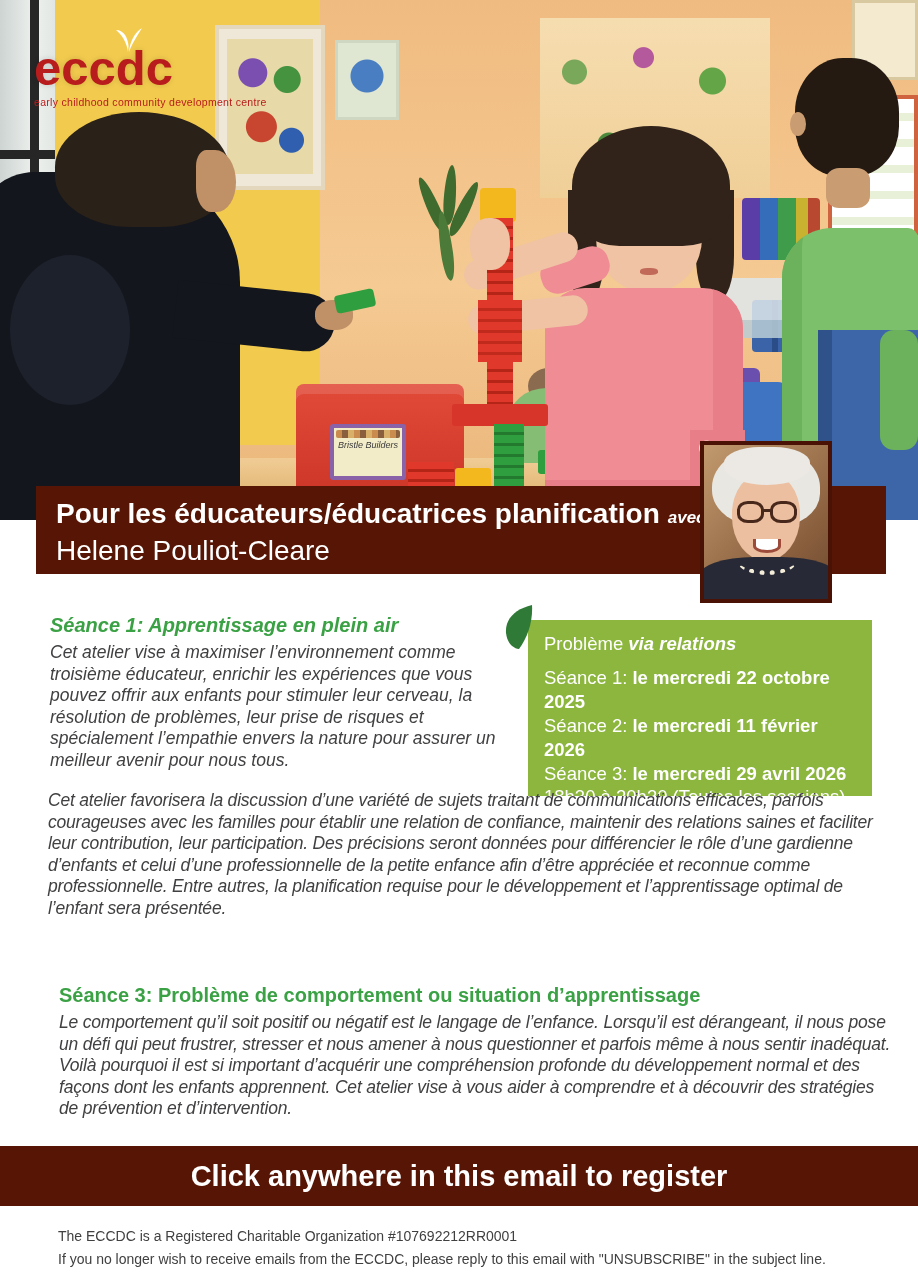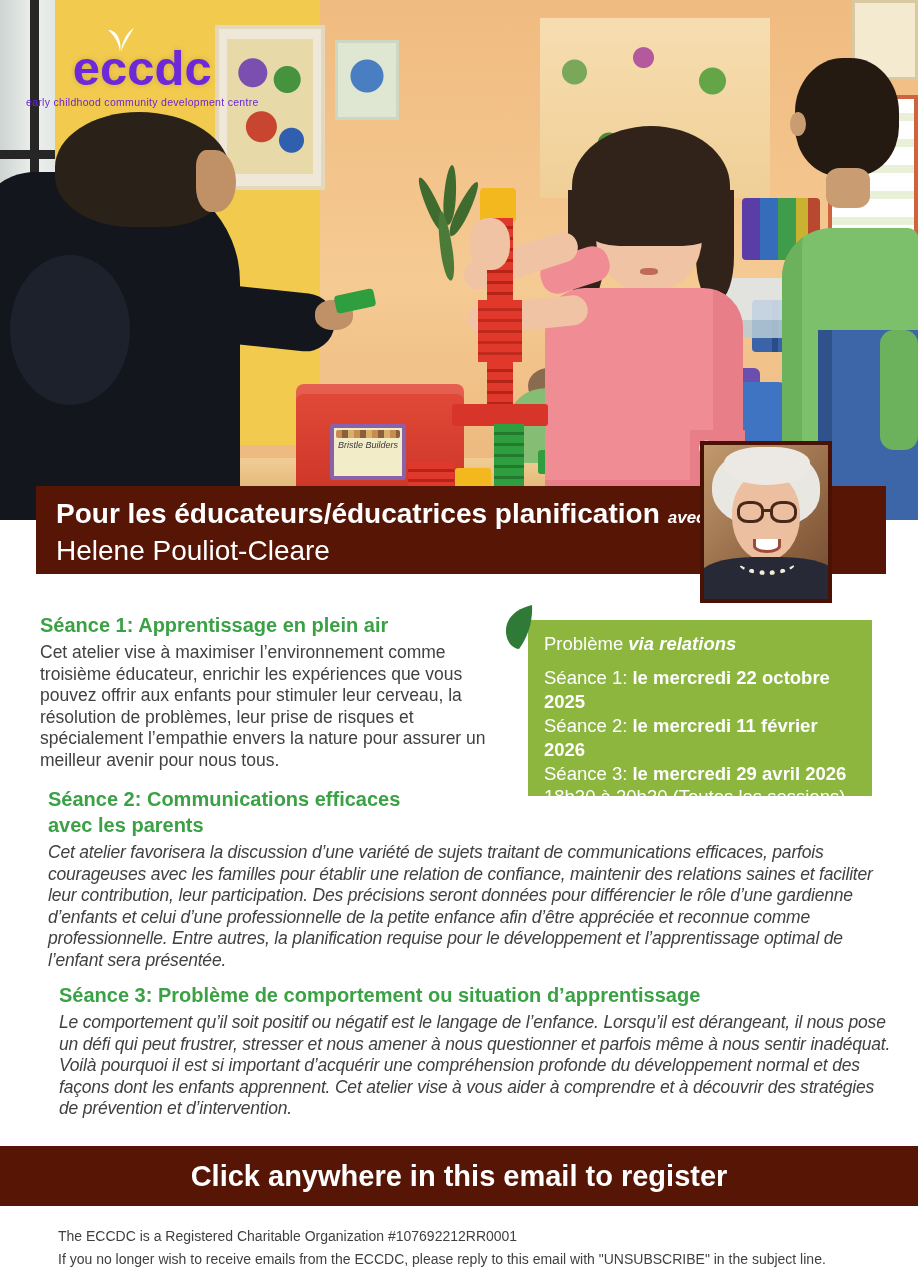--- a/index.html
+++ b/index.html
@@ -126,21 +126,21 @@
   .ph-rboy-shirt{left:782px;top:228px;width:136px;height:292px;background:#7cc06c;border-radius:50px 10px 0 0;
       box-shadow:inset 20px -30px 0 #6cb15c;}
   .ph-rboy-head{left:795px;top:58px;width:104px;height:118px;background:#241a12;border-radius:46% 46% 42% 42%;}
   .ph-rboy-neck{left:826px;top:168px;width:44px;height:40px;background:#c99c72;border-radius:30%;}
   .ph-rboy-ear{left:790px;top:112px;width:16px;height:24px;background:#c99c72;border-radius:50%;}
   .ph-rboy-arm{left:880px;top:330px;width:38px;height:120px;background:#6cb15c;border-radius:14px;}
   .ph-rboy-jeans{left:818px;top:330px;width:100px;height:190px;background:#3d66a8;
       box-shadow:inset 14px 0 0 #30528a;}
 
   
-  .logo{left:26px;top:44px;color:#6d28d9;z-index:4;text-align:center;}
+  .logo{left:34px;top:44px;color:#b91c1c;z-index:4;}
   .logo-name{font-size:49px;font-weight:bold;letter-spacing:0;line-height:1;
       text-shadow:0 0 6px rgba(0,0,0,.15);}
   .logo-tagline{font-size:10.5px;letter-spacing:.3px;margin-top:3px;white-space:nowrap;}
   .logo-sprout{position:absolute;left:82px;top:-16px;}
 
   
   .title-banner{left:36px;top:486px;width:850px;height:88px;background:var(--brand-brown);
       color:#fff;padding:12px 0 0 20px;z-index:3;}
   .title-line1{font-size:28px;font-weight:bold;line-height:32px;}
   .title-avec{font-size:17px;font-style:italic;font-weight:bold;margin-left:8px;}
@@ -156,21 +156,21 @@
   .pp-glass-l{left:33px;top:56px;width:27px;height:22px;border:3px solid #49281c;border-radius:40%;}
   .pp-glass-r{left:66px;top:56px;width:27px;height:22px;border:3px solid #49281c;border-radius:40%;}
   .pp-bridge{left:58px;top:64px;width:10px;height:3px;background:#49281c;}
   .pp-smile{left:49px;top:94px;width:28px;height:14px;border:3px solid #9c4a3a;border-top:none;border-radius:0 0 50% 50%;background:#fff;}
   .pp-top{left:-6px;top:112px;width:140px;height:50px;background:#272a36;border-radius:40% 40% 0 0;}
   .pp-necklace{left:34px;top:104px;width:58px;height:26px;border:0;border-bottom:5px dotted #f2ecd8;border-radius:50%;}
 
   
   .session-heading{color:var(--heading-green);font-size:20px;font-weight:bold;line-height:26px;}
   .session-body{color:var(--body-text);font-size:17.5px;line-height:21.5px;margin-top:4px;}
-  .s1{left:40px;top:612px;width:452px;}
+  .s1{left:50px;top:612px;width:452px;font-style:italic;}
   .s2{left:48px;top:786px;width:838px;}
   .s3{left:48px;top:982px;width:838px;margin-left:11px;}
   .s2 .session-body,.s3 .session-body{letter-spacing:-.2px;font-style:italic;}
 
   
   .leaf-icon{left:503px;top:604px;z-index:2;}
   .webinar-box{left:528px;top:620px;width:344px;height:176px;background:var(--box-green);
       color:#fff;padding:13px 10px 0 16px;font-size:18.5px;}
   .webinar-title{margin-bottom:11px;}
   .webinar-title .em{font-weight:bold;font-style:italic;}
@@ -318,24 +318,20 @@
   </div>
   <div class="date-row">
     <span>Séance 3:</span>
     <b>le mercredi 29 avril 2026</b>
   </div>
   <div class="webinar-time">18h30 à 20h30 (Toutes les sessions)</div>
   <div class="webinar-price">$50 toutes les sessions</div>
 </div>
 
 <div class="abs s2">
-  <div class="session-heading">
-    <div>Séance 2: Communications efficaces</div>
-    <div>avec les parents</div>
-  </div>
   <div class="session-body">Cet atelier favorisera la discussion d’une variété de sujets traitant de communications efficaces, parfois courageuses avec les familles pour établir une relation de confiance, maintenir des relations saines et faciliter leur contribution, leur participation. Des précisions seront données pour différencier le rôle d’une gardienne d’enfants et celui d’une professionnelle de la petite enfance afin d’être appréciée et reconnue comme professionnelle. Entre autres, la planification requise pour le développement et l’apprentissage optimal de l’enfant sera présentée.</div>
 </div>
 
 <div class="abs s3">
   <div class="session-heading">Séance 3: Problème de comportement ou situation d’apprentissage</div>
   <div class="session-body">Le comportement qu’il soit positif ou négatif est le langage de l’enfance.  Lorsqu’il est dérangeant, il nous pose un défi qui peut frustrer, stresser et nous amener à nous questionner et parfois même à nous sentir inadéquat. Voilà pourquoi il est si important d’acquérir une compréhension profonde du développement normal et des façons dont les enfants apprennent. Cet atelier vise à vous aider à comprendre et à découvrir des stratégies de prévention et d’intervention.</div>
 </div>
 
 <div class="abs cta-banner">Click anywhere in this email to register</div>
 

